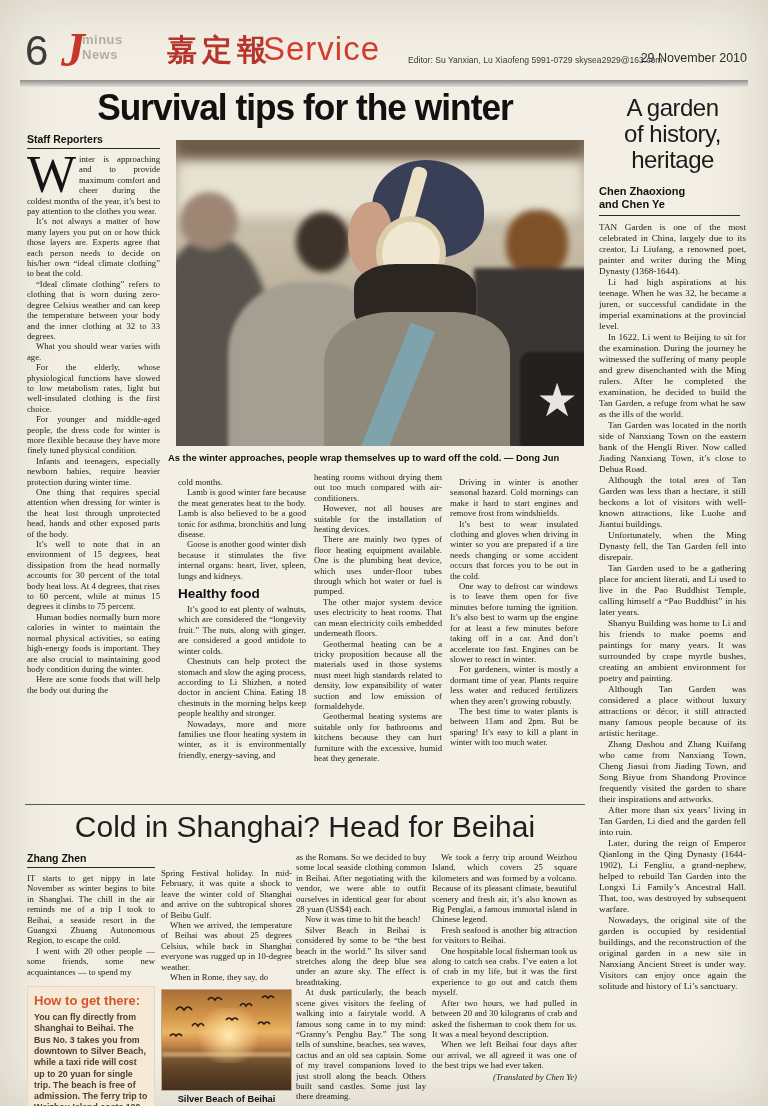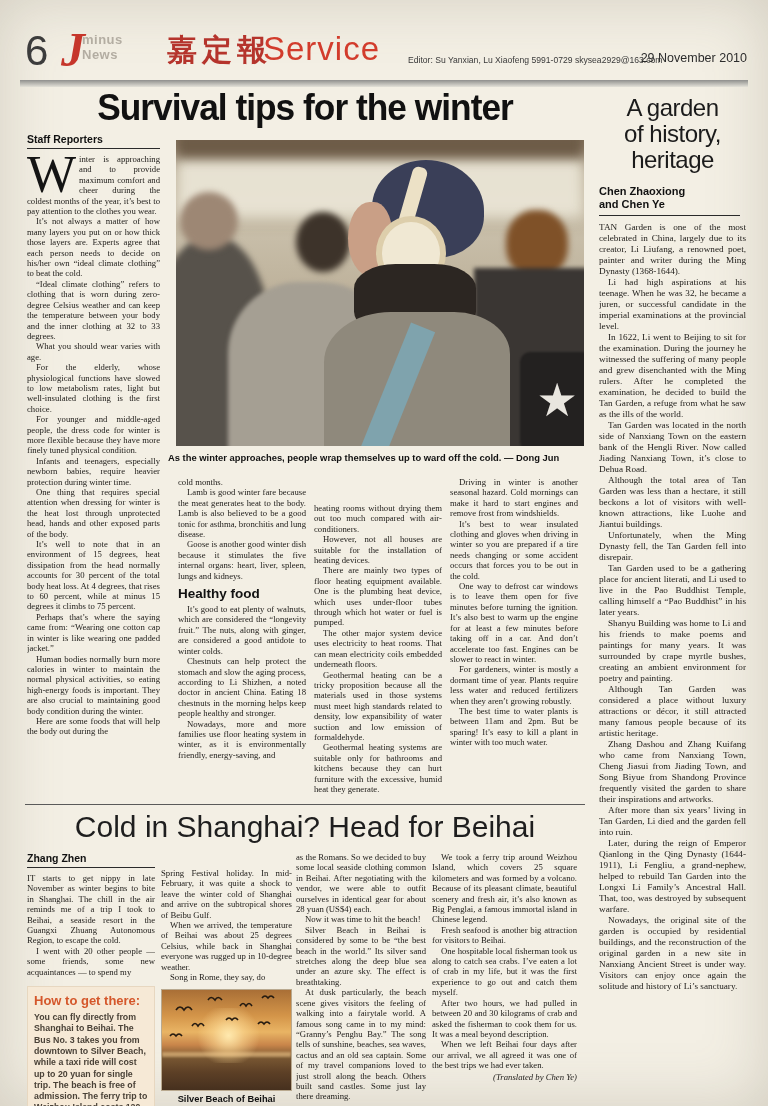--- a/index.html
+++ b/index.html
@@ -31,21 +31,21 @@
   .subhead{font-family:"Liberation Sans",sans-serif;font-weight:700;font-size:13.5px;margin:5px 0 3px 0;color:#111;}
   
   .s-col1{position:absolute;left:27px;top:133px;width:133px;height:670px;overflow:hidden;}
   .main-photo{position:absolute;left:176px;top:140px;width:408px;height:306px;overflow:hidden;
         background:linear-gradient(180deg,#8a7a64 0%,#b4a890 12%,#c7bda8 32%,#b3a58c 70%,#a austere 100%);
         background:linear-gradient(180deg,#8a7a64 0%,#b4a890 12%,#c7bda8 32%,#b3a58c 70%,#a39477 100%);}
   .ph{position:absolute;}
   .main-caption{position:absolute;left:168px;top:452px;width:424px;text-align:left;
         font-family:"Liberation Sans",sans-serif;font-weight:700;font-size:9.4px;color:#111;}
   .s-col2{position:absolute;left:178px;top:477px;width:128px;height:328px;overflow:hidden;}
-  .s-col3{position:absolute;left:314px;top:503px;width:128px;height:328px;overflow:hidden;}
+  .s-col3{position:absolute;left:314px;top:472px;width:128px;height:328px;overflow:hidden;}
   .s-col4{position:absolute;left:450px;top:477px;width:128px;height:328px;overflow:hidden;}
   
   .g-col{position:absolute;left:599px;top:95px;width:147px;height:1006px;overflow:hidden;}
   .g-headline{font-family:"Liberation Sans",sans-serif;font-weight:400;font-size:24px;line-height:26px;
         text-align:center;color:#1b1b1b;letter-spacing:-.5px;margin-bottom:12px;}
   .g-col .para{font-size:9.2px;line-height:11px;}
   .g-byline{font-family:"Liberation Sans",sans-serif;font-weight:700;font-size:11px;line-height:13px;color:#111;}
   .g-rule{border-bottom:1.4px solid #2a2a2a;margin:4px 0 6px 0;width:96%;}
   
   .b-divider{position:absolute;left:25px;top:804px;width:560px;border-top:1px solid #5a5a5a;}
@@ -93,21 +93,20 @@
     <p class="para"><span class="dropcap">W</span><span>inter is approaching and to provide maximum comfort and cheer during the coldest months of the year, it’s best to pay attention to the clothes you wear.</span></p>
     <div class="paras">
         <p class="para">It’s not always a matter of how many layers you put on or how thick those layers are. Experts agree that each person needs to decide on his/her own “ideal climate clothing” to beat the cold.</p>
         <p class="para">“Ideal climate clothing” refers to clothing that is worn during zero-degree Celsius weather and can keep the temperature between your body and the inner clothing at 32 to 33 degrees.</p>
         <p class="para">What you should wear varies with age.</p>
         <p class="para">For the elderly, whose physiological functions have slowed to low metabolism rates, light but well-insulated clothing is the first choice.</p>
         <p class="para">For younger and middle-aged people, the dress code for winter is more flexible because they have more finely tuned physical condition.</p>
         <p class="para">Infants and teenagers, especially newborn babies, require heavier protection during winter time.</p>
         <p class="para">One thing that requires special attention when dressing for winter is the heat lost through unprotected head, hands and other exposed parts of the body.</p>
         <p class="para">It’s well to note that in an environment of 15 degrees, heat dissipation from the head normally accounts for 30 percent of the total body heat loss. At 4 degrees, that rises to 60 percent, while at minus 15 degrees it climbs to 75 percent.</p>
-        <p class="para">Perhaps that’s where the saying came from: “Wearing one cotton cap in winter is like wearing one padded jacket.”</p>
         <p class="para">Human bodies normally burn more calories in winter to maintain the normal physical activities, so eating high-energy foods is important. They are also crucial to maintaining good body condition during the winter.</p>
         <p class="para">Here are some foods that will help the body out during the</p>
       </div>
   </div>
 
   <div class="main-photo">
     <div class="ph" style="left:0;top:16px;width:100%;height:62px;background:#ece7d8;filter:blur(7px);opacity:.92;"></div>
     <div class="ph" style="left:0;top:-8px;width:100%;height:26px;background:#6d5b47;filter:blur(6px);"></div>
     <div class="ph" style="left:-24px;top:96px;width:120px;height:230px;background:#57524b;border-radius:48% 48% 0 0;filter:blur(3px);"></div>
     <div class="ph" style="left:4px;top:52px;width:58px;height:58px;background:#9d8774;border-radius:50%;filter:blur(3px);"></div>
@@ -178,21 +177,21 @@
         <p class="para">Li had high aspirations at his teenage. When he was 32, he became a juren, or successful candidate in the imperial examinations at the provincial level.</p>
         <p class="para">In 1622, Li went to Beijing to sit for the examination. During the journey he witnessed the suffering of many people and grew disenchanted with the Ming rulers. After he completed the examination, he decided to build the Tan Garden, a refuge from what he saw as the ills of the world.</p>
         <p class="para">Tan Garden was located in the north side of Nanxiang Town on the eastern bank of the Hengli River. Now called Jiading Nanxiang Town, it’s close to Dehua Road.</p>
         <p class="para">Although the total area of Tan Garden was less than a hectare, it still beckons a lot of visitors with well-known attractions, like Luohe and Jiantui buildings.</p>
         <p class="para">Unfortunately, when the Ming Dynasty fell, the Tan Garden fell into disrepair.</p>
         <p class="para">Tan Garden used to be a gathering place for ancient literati, and Li used to live in the Pao Buddhist Temple, calling himself a “Pao Buddhist” in his later years.</p>
         <p class="para">Shanyu Building was home to Li and his friends to make poems and paintings for many years. It was surrounded by crape myrtle bushes, creating an ambient environment for poetry and painting.</p>
         <p class="para">Although Tan Garden was considered a place without luxury attractions or décor, it still attracted many famous people because of its artistic heritage.</p>
         <p class="para">Zhang Dashou and Zhang Kuifang who came from Nanxiang Town, Cheng Jiasui from Jiading Town, and Song Biyue from Shandong Province frequently visited the garden to share their inspirations and artworks.</p>
         <p class="para">After more than six years’ living in Tan Garden, Li died and the garden fell into ruin.</p>
-        <p class="para">Later, during the reign of Emperor Qianlong in the Qing Dynasty (1644-1911), Li Fengliu, a grand-nephew, helped to rebuild Tan Garden into the Longxi Li Family’s Ancestral Hall. That, too, was destroyed by subsequent warfare.</p>
+        <p class="para">Later, during the reign of Emperor Qianlong in the Qing Dynasty (1644-1902), Li Fengliu, a grand-nephew, helped to rebuild Tan Garden into the Longxi Li Family’s Ancestral Hall. That, too, was destroyed by subsequent warfare.</p>
         <p class="para">Nowadays, the original site of the garden is occupied by residential buildings, and the reconstruction of the original garden in a new site in Nanxiang Ancient Street is under way. Visitors can enjoy once again the solitude and history of Li’s sanctuary.</p>
       </div>
   </div>
 
   <div class="b-divider"></div>
   <div class="b-headline">Cold in Shanghai? Head for Beihai</div>
 
   <div class="b-col b1">
     <div class="byline">Zhang Zhen</div>
     <div class="paras flow-start">
@@ -202,21 +201,21 @@
     <div class="howto">
       <div class="howto-title">How to get there:</div>
       <div class="howto-body">You can fly directly from Shanghai to Beihai. The Bus No. 3 takes you from downtown to Silver Beach, while a taxi ride will cost up to 20 yuan for single trip. The beach is free of admission. The ferry trip to Weizhou Island costs 120 yuan per person.</div>
     </div>
   </div>
 
   <div class="b-col b2">
     <div class="paras flow-start">
         <p class="para">Spring Festival holiday. In mid-February, it was quite a shock to leave the winter cold of Shanghai and arrive on the subtropical shores of Beibu Gulf.</p>
         <p class="para">When we arrived, the temperature of Beihai was about 25 degrees Celsius, while back in Shanghai everyone was rugged up in 10-degree weather.</p>
-        <p class="para">Song in Rome, they say, do</p>
+        <p class="para">When in Rome, they say, do</p>
       </div>
     <div class="beach">
       <div class="beach-sun"></div>
       <div class="beach-streak"></div>
       <svg width="129" height="60" viewBox="0 0 129 60" style="position:absolute;left:0;top:0;">
         <g stroke="#241a10" stroke-width="1.6" fill="none">
           <path d="M14 20 q4 -6 8 0 q4 -6 8 0"></path>
           <path d="M46 10 q3 -5 7 0 q3 -5 7 0"></path>
           <path d="M78 16 q3 -5 6 0 q3 -5 6 0"></path>
           <path d="M100 8 q3 -4 6 0 q3 -4 6 0"></path>

